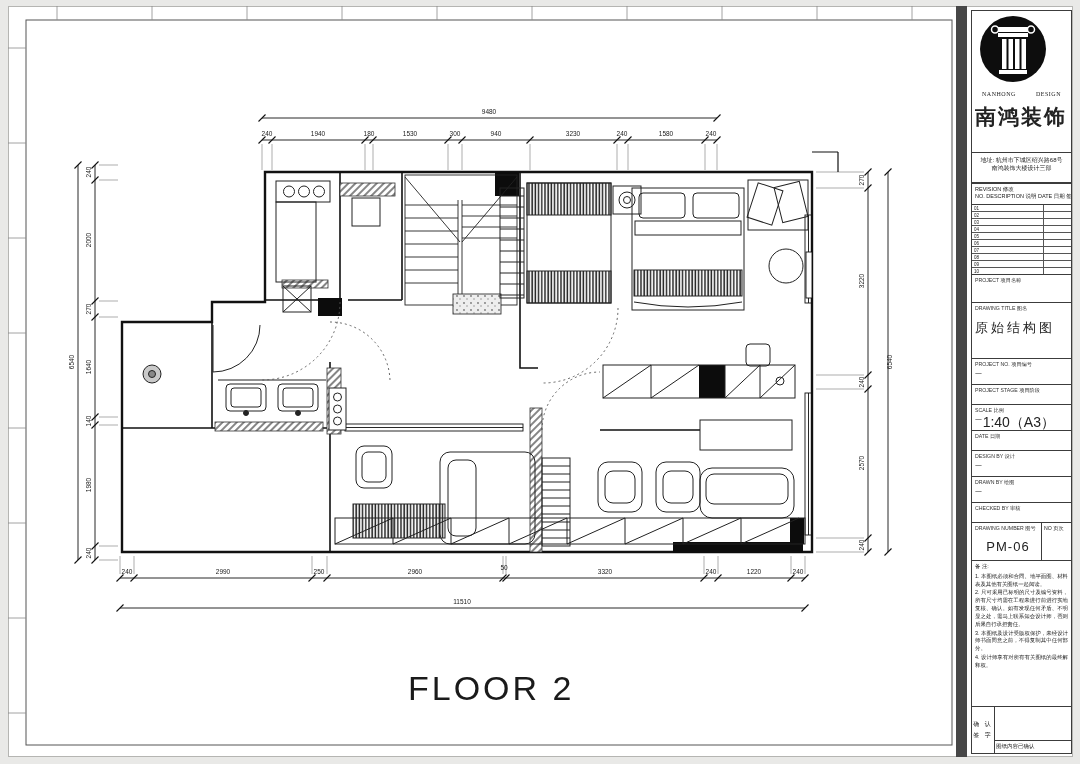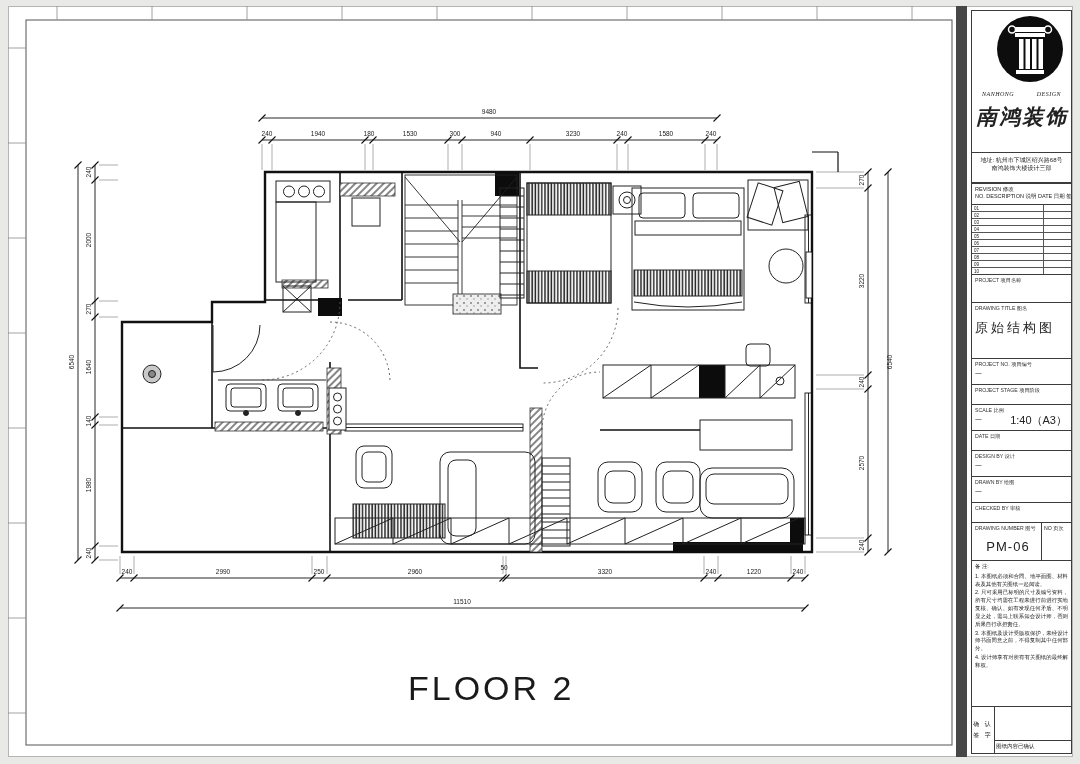--- a/index.html
+++ b/index.html
@@ -9,39 +9,39 @@
          border:1px solid #b5b5b2;box-sizing:border-box;}
   svg text{font-family:"Liberation Sans",sans-serif;fill:#1a1a1a;}
   .drawing-svg{position:absolute;left:0;top:0;}
   .divider{position:absolute;left:956px;top:6px;width:11px;height:751px;background:#474747;}
   
   .titleblock{position:absolute;left:971px;top:10px;width:101px;height:744px;
               font-size:5.5px;line-height:1.25;color:#222;}
   .tb-box{box-sizing:border-box;border:1px solid #3c3c3c;border-bottom:none;background:#fff;
           position:relative;overflow:hidden;padding:2px 3px;}
   .tb-box:last-child{border-bottom:1px solid #3c3c3c;}
-  .tb-logo{height:142px;text-align:right;font-style:italic;}
+  .tb-logo{height:142px;text-align:left;}
   .tb-logo .en{display:flex;justify-content:space-between;padding:0 7px;margin-top:4px;
                font-size:6px;letter-spacing:.5px;font-family:"Liberation Serif",serif;}
   .tb-logo .cn{font-family:"DejaVu Serif",serif;font-weight:bold;font-size:21px;
                letter-spacing:2px;margin-top:6px;}
   .tb-addr{height:30px;text-align:center;font-size:6px;padding-top:4px;}
   .tb-revhdr{height:22px;border-top:2px solid #3c3c3c;}
   .tb-revhdr div{white-space:nowrap;}
   .tb-revtable{height:70px;padding:0;}
   .rev-row{height:7px;border-bottom:.5px solid #555;position:relative;font-size:4.5px;
            line-height:7px;padding-left:2px;box-sizing:border-box;}
   .rev-row:last-child{border-bottom:none;}
   .rev-row:after{content:"";position:absolute;right:27px;top:0;bottom:0;border-left:.5px solid #555;}
   .tb-field{font-size:5.2px;}
   .tb-field .lab{color:#333;}
   .tb-field .val{font-size:7px;margin-top:2px;}
   .tb-dtitle{height:56px;}
   .tb-dtitle .big{font-size:13px;letter-spacing:3px;margin-top:8px;font-family:Liberation Serif, serif;}
-  .tb-scale .scaleval{position:absolute;right:4px;top:9px;font-size:11px;}
+  .tb-scale .scaleval{position:absolute;right:16px;top:9px;font-size:14px;}
   .tb-dnum{height:38px;}
   .tb-dnum .cellR{position:absolute;right:0;top:0;bottom:0;width:30px;border-left:1px solid #3c3c3c;
                   padding:2px 2px;box-sizing:border-box;}
   .tb-dnum .big{font-size:13px;letter-spacing:1px;margin-top:7px;text-align:center;width:66px;}
   .tb-notes{height:146px;font-size:5.4px;line-height:1.45;text-align:justify;}
   .tb-notes .nt{margin-bottom:1px;}
   .tb-sign{height:48px;padding:0;}
   .tb-sign .left{position:absolute;left:0;top:0;bottom:0;width:22px;border-right:1px solid #3c3c3c;
                  display:flex;flex-direction:column;justify-content:center;align-items:center;
                  font-size:6px;line-height:1.8;letter-spacing:2px;}

